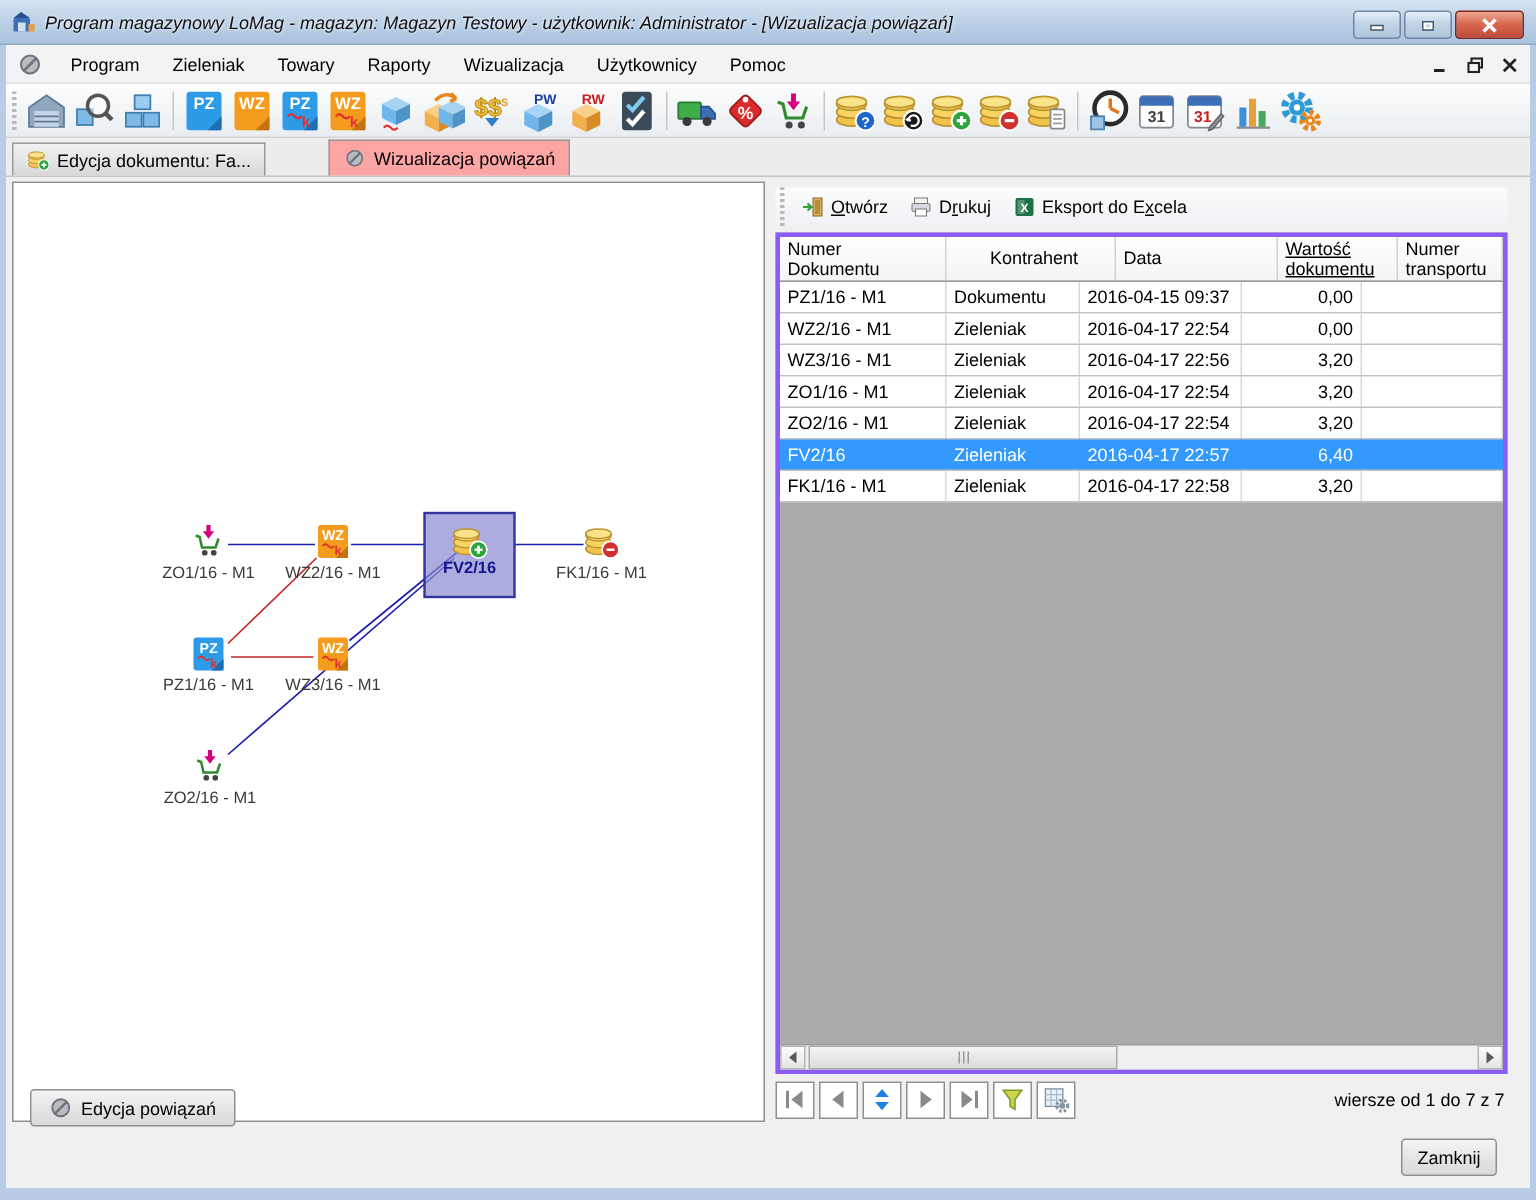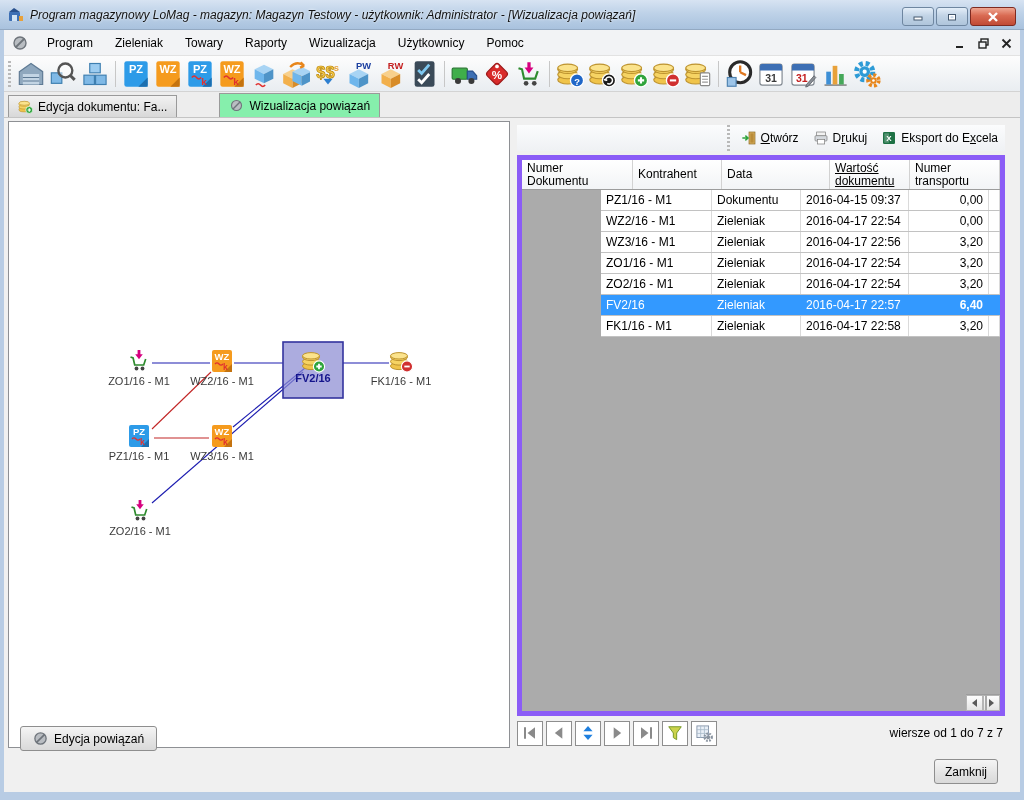--- a/index.html
+++ b/index.html
@@ -38,34 +38,34 @@
   .tb-btn { width:32px; height:32px; display:flex; align-items:center; justify-content:center;
     border-radius:3px; cursor:pointer; }
   .tb-sep { width:1px; height:26px; background:#C7C7C7; margin:0 4px; }
 
   
   .tabstrip { position:absolute; left:0; top:62px; width:100%; height:26px; background:#EDEDED;
     display:flex; align-items:flex-end; padding-left:4px; border-bottom:1px solid #C4C4C4; }
   .tab { height:22px; display:flex; align-items:center; gap:5px; padding:0 9px;
     border:1px solid #9A9A9A; border-bottom:none; margin-right:2px; cursor:pointer;
     background:linear-gradient(#F2F2F2,#D8D8D8); font-size:12px; white-space:nowrap; }
-  .tab.active { background:#86efac; height:24px; position:relative; }
+  .tab.active { background:#fca5a5; height:24px; position:relative; }
   .tab svg { flex:none; }
 
   
   .diagram-panel { position:absolute; left:4px; top:91px; width:502px; height:627px;
     background:#FFFFFF; border:1px solid #8E9094; }
   .diagram-panel svg { display:block; }
 
   .right-panel { position:absolute; left:513px; top:95px; width:488px; height:621px; }
-  .ptoolbar { height:26px; background:linear-gradient(#FBFCFD,#EFF1F4); display:flex; align-items:center; padding-left:2px;justify-content:flex-end; }
+  .ptoolbar { height:26px; background:linear-gradient(#FBFCFD,#EFF1F4); display:flex; align-items:center; padding-left:2px; }
   .pt-btn { display:flex; align-items:center; gap:4px; padding:2px 7px; border-radius:3px; cursor:pointer; }
 
   .grid { position:absolute; left:0; top:30px; width:488px; height:561px;
-    border:5px solid #8b5cf6; background:#ABABAB; display:flex; flex-direction:column;align-items:flex-end; }
+    border:3px solid #8b5cf6; background:#ABABAB; display:flex; flex-direction:column; }
   .g-header { display:flex; height:30px; background:linear-gradient(#FFFFFF,#F2F4F6); border-bottom:1px solid #9C9C9C; flex:none; }
   .g-hcell { padding:2px 5px; font-size:12px; display:flex; align-items:center; border-right:1px solid #D2D2D2; line-height:13px; }
   .g-row { display:flex; height:21px; background:#FFFFFF; border-bottom:1px solid #C2C2C2; flex:none; cursor:default; }
   .g-row.selected { background:#3399FF; color:#FFFFFF; }
   .g-cell { padding:0 5px; display:flex; align-items:center; border-right:1px solid #DADADA; font-size:12px;
     white-space:nowrap; overflow:hidden; }
   .g-row.selected .g-cell { border-right-color:#3399FF; }
   .g-cell.num { justify-content:flex-end; }
   .g-filler { flex:1; background:#ABABAB; }
 
@@ -525,21 +525,21 @@
               <text x="12" y="17" text-anchor="middle" font-size="12" font-weight="bold" fill="#FFF">X</text>
             </svg>
             <span>Eksport do E<u>x</u>cela</span>
           </div>
         </div>
     </div>
 
     <div class="grid">
       <div class="g-header" id="grid-header">
           <div class="g-hcell" style="width:111px;flex:none;">Numer Dokumentu</div>
-          <div class="g-hcell" style="width:89px;flex:none;">Kontrahent</div>
+          <div class="g-hcell" style="width:89px;flex:none;margin-left:24px;">Kontrahent</div>
           <div class="g-hcell" style="width:108px;flex:none;">Data</div>
           <div class="g-hcell" style="width:80px;flex:none;text-decoration:underline;">Wartość dokumentu</div>
           <div class="g-hcell" style="flex:1;">Numer transportu</div>
         </div>
       <div id="grid-rows">
           <div class="g-row">
             <div class="g-cell" style="width:111px;flex:none;">PZ1/16 - M1</div>
             <div class="g-cell" style="width:89px;flex:none;">Dokumentu</div>
             <div class="g-cell" style="width:108px;flex:none;">2016-04-15 09:37</div>
             <div class="g-cell num" style="width:80px;flex:none;">0,00</div>
@@ -570,21 +570,21 @@
             <div class="g-cell" style="width:111px;flex:none;">ZO2/16 - M1</div>
             <div class="g-cell" style="width:89px;flex:none;">Zieleniak</div>
             <div class="g-cell" style="width:108px;flex:none;">2016-04-17 22:54</div>
             <div class="g-cell num" style="width:80px;flex:none;">3,20</div>
             <div class="g-cell" style="flex:1;"></div>
           </div>
           <div class="g-row selected">
             <div class="g-cell" style="width:111px;flex:none;">FV2/16</div>
             <div class="g-cell" style="width:89px;flex:none;">Zieleniak</div>
             <div class="g-cell" style="width:108px;flex:none;">2016-04-17 22:57</div>
-            <div class="g-cell num" style="width:80px;flex:none;font-weight:bold;">6,40</div>
+            <div class="g-cell num" style="width:80px;flex:none;">6,40</div>
             <div class="g-cell" style="flex:1;"></div>
           </div>
           <div class="g-row">
             <div class="g-cell" style="width:111px;flex:none;">FK1/16 - M1</div>
             <div class="g-cell" style="width:89px;flex:none;">Zieleniak</div>
             <div class="g-cell" style="width:108px;flex:none;">2016-04-17 22:58</div>
             <div class="g-cell num" style="width:80px;flex:none;">3,20</div>
             <div class="g-cell" style="flex:1;"></div>
           </div>
         </div>

